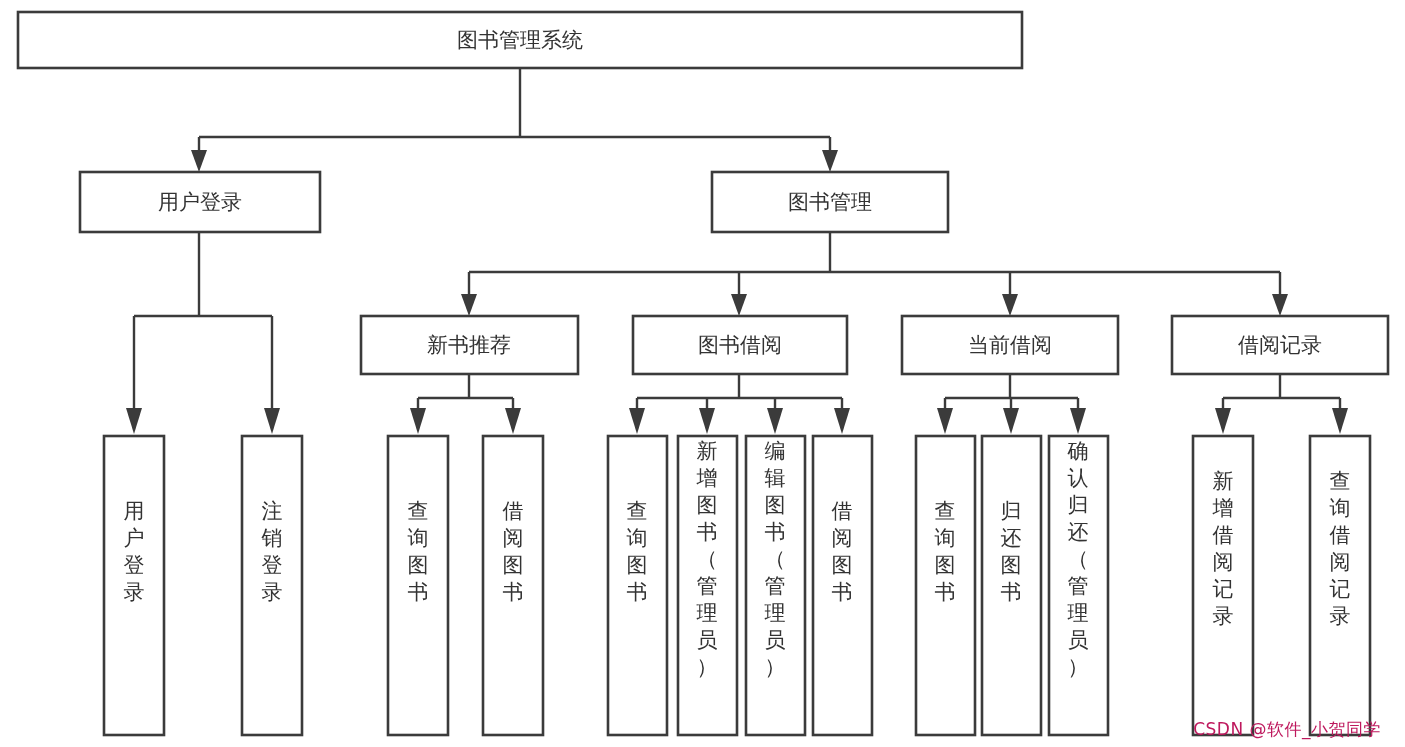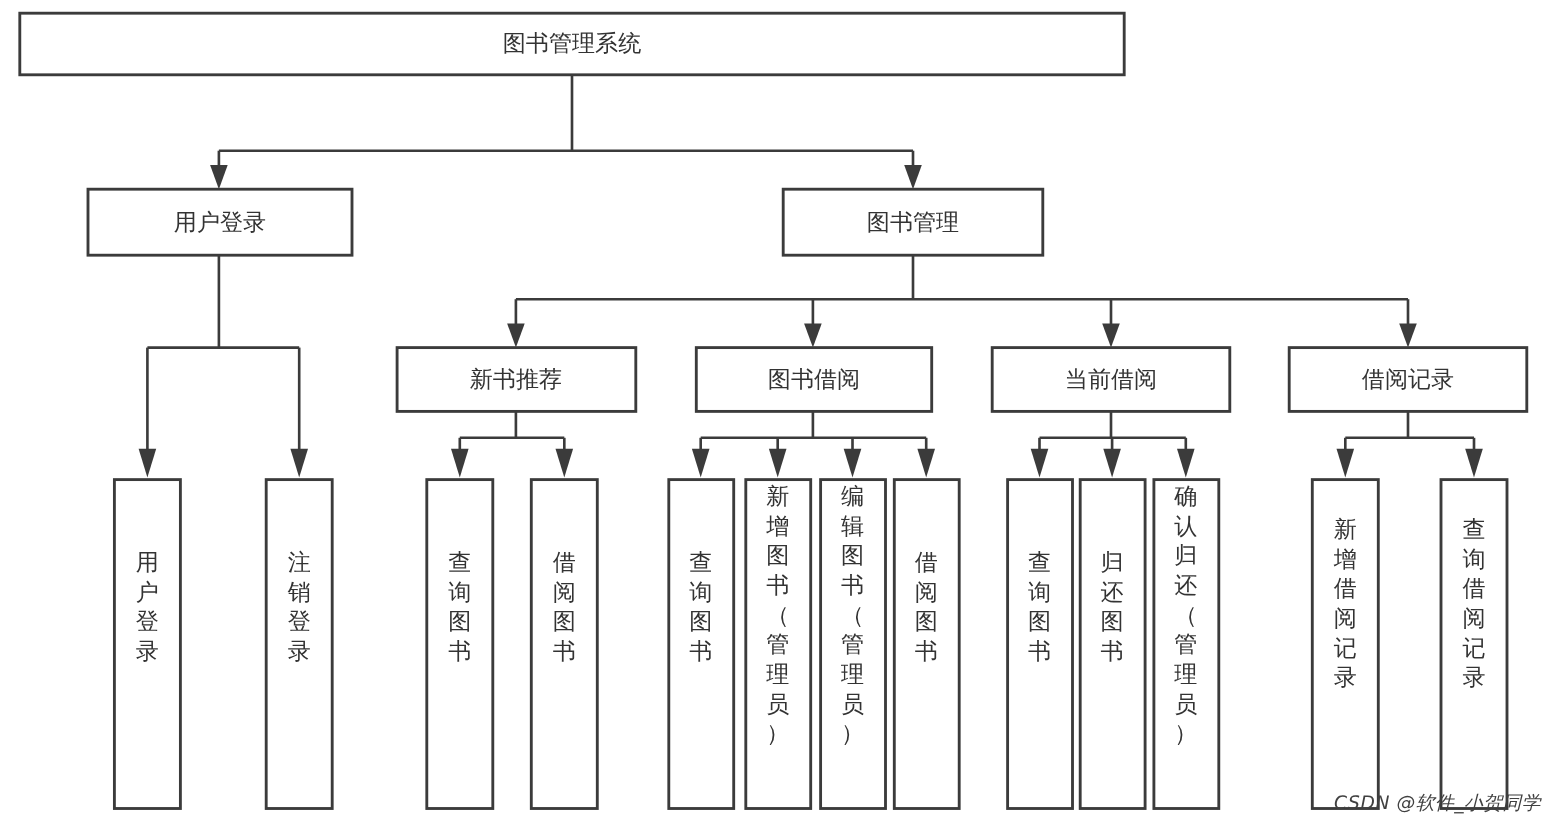--- a/index.html
+++ b/index.html
@@ -41,29 +41,28 @@
     stroke: #3b3b3b;
     stroke-width: 2.4;
     fill: none;
   }
   .arrow-head {
     fill: #3b3b3b;
     stroke: none;
   }
   .watermark {
     position: absolute;
-    right: 4px;
+    right: 24px;
     bottom: 6px;
     font-family: "DejaVu Sans", "Liberation Sans", sans-serif;
     font-size: 17px;
-    color: #404040;
+    color: #be185d;
     letter-spacing: 0.5px;
     white-space: nowrap;
     pointer-events: none;
-    font-style: italic;
   }
 </style>
 </head>
 <body>
 
 <svg id="diagram" viewBox="0 0 1405 747" xmlns="http://www.w3.org/2000/svg">
 
   <g>
 
     <path class="connector" d="M520,68 L520,137"></path>

